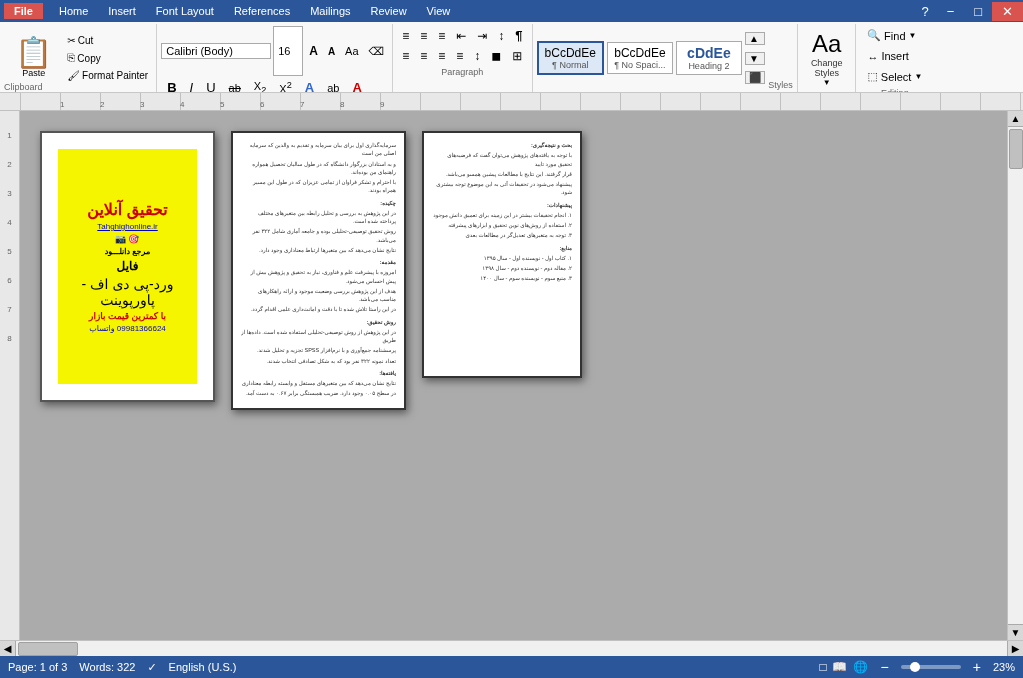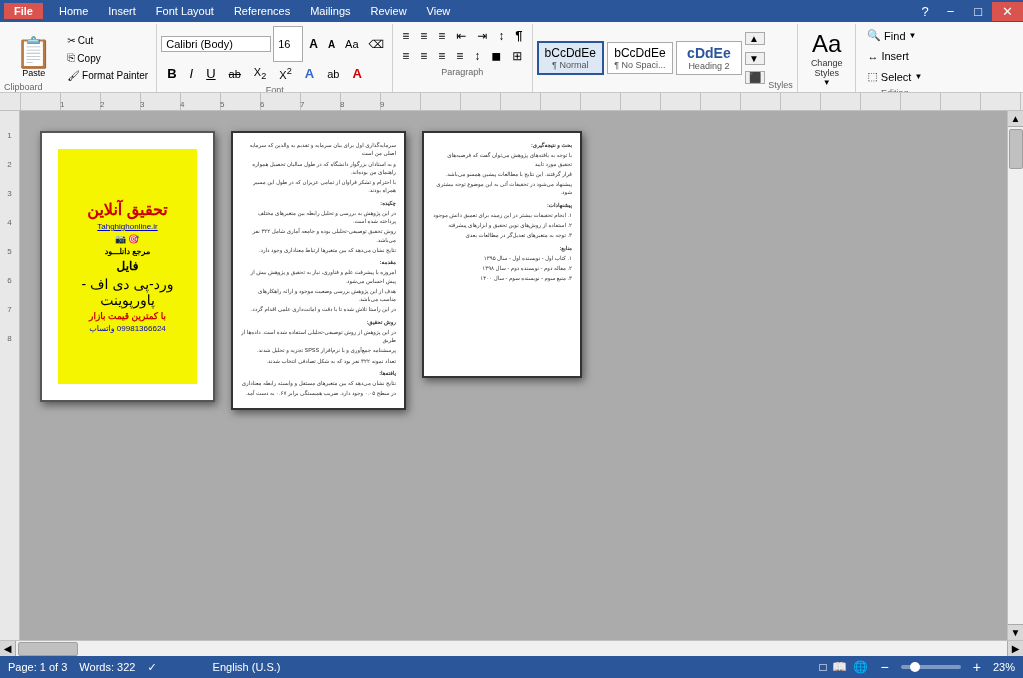--- a/index.html
+++ b/index.html
@@ -37,21 +37,21 @@
         <div style="font-size:10px; cursor:pointer; padding:1px 3px; display:flex; align-items:center; gap:2px; border:1px solid transparent;">✂ <span>Cut</span></div>
         <div style="font-size:10px; cursor:pointer; padding:1px 3px; display:flex; align-items:center; gap:2px; border:1px solid transparent;">⎘ <span>Copy</span></div>
         <div style="font-size:10px; cursor:pointer; padding:1px 3px; display:flex; align-items:center; gap:2px; border:1px solid transparent;">🖌 <span>Format Painter</span></div>
       </div>
     </div>
     <div style="font-size:9px; color:#666; position:absolute; top:82px; left:4px;">Clipboard</div>
 
     <div style="border-right:1px solid #d0d0d0; padding:2px 4px; display:flex; flex-direction:column; gap:2px; min-width:160px;">
       <div style="display:flex; align-items:center; gap:2px;">
         <input type="text" value="Calibri (Body)" style="border: 1px solid rgb(170, 170, 170); padding: 1px 4px; font-size: 11px; width: 110px;">
-        <input type="text" value="16" style="border: 1px solid rgb(170, 170, 170); padding: 11px 4px; font-size: 11px; width: 30px;">
+        <input type="text" value="16" style="border: 1px solid rgb(170, 170, 170); padding: 18px 4px; font-size: 11px; width: 30px;">
         <span style="border:1px solid transparent; padding:1px 3px; cursor:pointer; font-size:12px; font-weight:bold;">A</span>
         <span style="border:1px solid transparent; padding:1px 3px; cursor:pointer; font-size:10px; font-weight:bold;">A</span>
         <span style="border:1px solid transparent; padding:1px 3px; cursor:pointer; font-size:11px;">Aa</span>
         <span style="border:1px solid transparent; padding:1px 3px; cursor:pointer; font-size:11px;">⌫</span>
       </div>
       <div style="display:flex; align-items:center; gap:1px;">
         <span style="border:1px solid transparent; padding:1px 5px; cursor:pointer; font-size:13px; font-weight:bold;">B</span>
         <span style="border:1px solid transparent; padding:1px 5px; cursor:pointer; font-size:13px; font-style:italic;">I</span>
         <span style="border:1px solid transparent; padding:1px 5px; cursor:pointer; font-size:13px; text-decoration:underline;">U</span>
         <span style="border:1px solid transparent; padding:1px 5px; cursor:pointer; font-size:11px; text-decoration:line-through;">ab</span>
@@ -235,21 +235,21 @@
   <div style="flex:1; background:#f0f0f0; position:relative;">
     <div style="height:14px; width:60px; background:#c0c0c0; margin:1px 2px; border-radius:2px; cursor:pointer; border:1px solid #a0a0a0;"></div>
   </div>
   <div style="width:16px; background:#d8d8d8; display:flex; align-items:center; justify-content:center; cursor:pointer; font-size:10px; border-left:1px solid #aaa;">▶</div>
 </div>
 
 <div style="background:#2b579a; color:white; height:22px; display:flex; align-items:center; padding:0 8px; font-size:11px; gap:12px;">
   <span>Page: 1 of 3</span>
   <span>Words: 322</span>
   <span style="cursor:pointer;">✓</span>
-  <span style="cursor:pointer;margin-left:44px;">English (U.S.)</span>
+  <span style="cursor:pointer;">English (U.S.)</span>
   <span style="flex:1;"></span>
   <span style="display:flex; gap:6px; align-items:center;">
     <span style="cursor:pointer; font-size:12px;">□</span>
     <span style="cursor:pointer; font-size:12px;">📖</span>
     <span style="cursor:pointer; font-size:12px;">🌐</span>
   </span>
   <span style="cursor:pointer; font-size:14px;">−</span>
   <span style="width:60px; height:4px; background:rgba(255,255,255,0.4); border-radius:2px; position:relative; cursor:pointer; display:inline-flex; align-items:center;">
     <span style="width:10px; height:10px; background:white; border-radius:50%; position:absolute; left:15%; cursor:pointer;"></span>
   </span>

